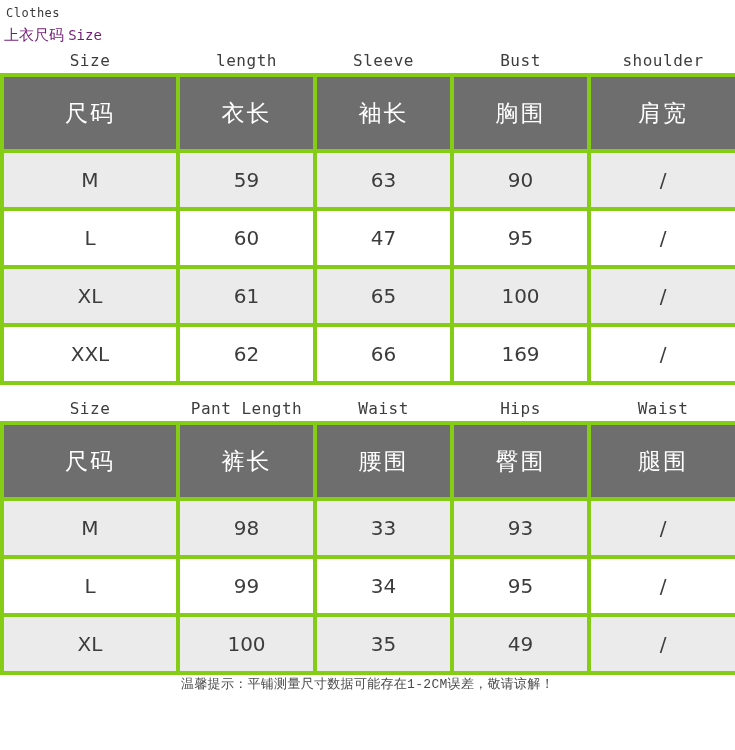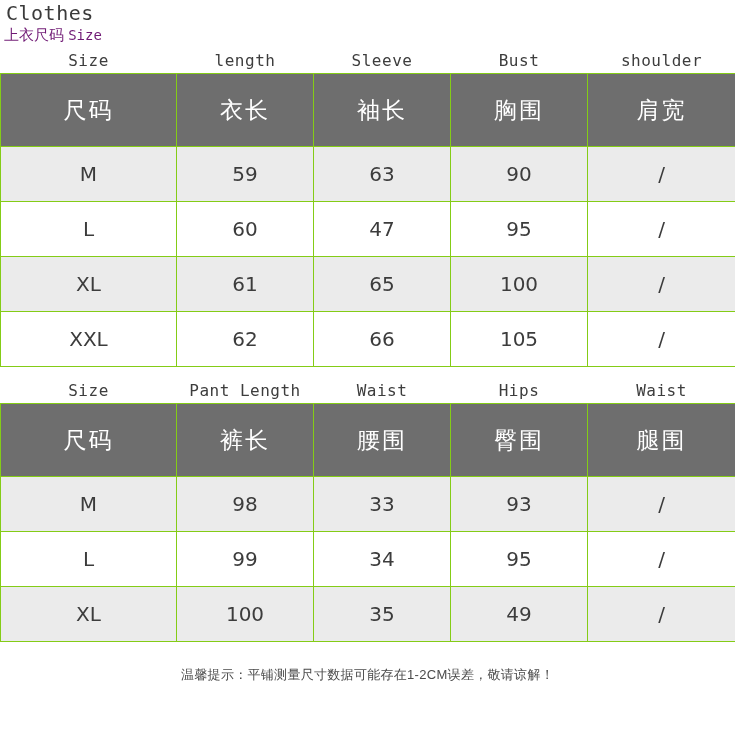--- a/index.html
+++ b/index.html
@@ -14,21 +14,21 @@
     color: #333333;
     overflow: hidden;
   }
   .page {
     position: relative;
     width: 735px;
     height: 750px;
   }
   .section-title {
     font-family: "DejaVu Sans Mono", monospace;
-    font-size: 20px;
+    font-size: 12px;
     color: #3a3a3a;
     padding: 2px 0 0 6px;
     line-height: 22px;
     letter-spacing: 0.5px;
   }
   .section-sub {
     font-size: 15px;
     color: #701a75;
     padding: 1px 0 2px 4px;
     line-height: 20px;
@@ -41,21 +41,21 @@
     font-size: 14px;
   }
   table.size-table {
     border-collapse: collapse;
     width: 735px;
     table-layout: fixed;
   }
   table.size-table td {
     text-align: center;
     vertical-align: middle;
-    border: 1px solid #84cc16;
+    border: 4px solid #84cc16;
   }
   
   tr.en-row td {
     border: none;
     font-family: "DejaVu Sans Mono", monospace;
     font-size: 16px;
     color: #3d3d3d;
     height: 26px;
     padding: 0;
     letter-spacing: 0.5px;
@@ -83,25 +83,24 @@
     background: #ffffff;
   }
   
   col.c0 { width: 176px; }
   col.c1 { width: 137px; }
   col.c2 { width: 137px; }
   col.c3 { width: 137px; }
   col.c4 { width: 148px; }
   .gap-a { height: 10px; }
   .footnote {
-    font-family: Liberation Sans, sans-serif;
+    font-family: Liberation Mono, monospace;
     font-size: 13px;
     color: #4a4a4a;
     text-align: center;
-    padding-top: 24px;
     letter-spacing: 0.3px;
   }
 </style>
 </head>
 <body>
 
 <div class="page">
 
   <div class="section-title">Clothes</div>
   <div class="section-sub">
@@ -150,21 +149,21 @@
         <td>XL</td>
         <td>61</td>
         <td>65</td>
         <td>100</td>
         <td>/</td>
       </tr>
       <tr class="body-row even">
         <td>XXL</td>
         <td>62</td>
         <td>66</td>
-        <td>105</td>
+        <td>169</td>
         <td>/</td>
       </tr>
     </tbody>
   </table>
 
   <div class="gap-a"></div>
 
 
   <table class="size-table">
     <colgroup>

